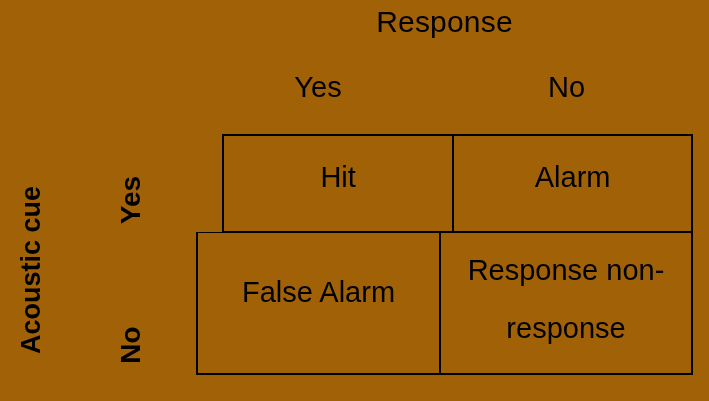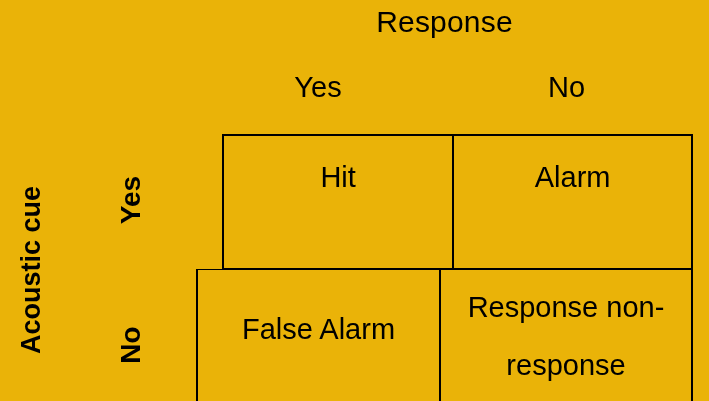--- a/index.html
+++ b/index.html
@@ -8,21 +8,21 @@
     background: #ffffff;
   }
   body {
     font-family: "Liberation Sans", sans-serif;
     color: #000000;
   }
   #canvas {
     position: relative;
     width: 709px;
     height: 401px;
-    background: #eab308;
+    background: #a16207;
     overflow: hidden;
   }
 
   
   .col-group-title {
     position: absolute;
     left: 196px;
     top: 3px;
     width: 497px;
     text-align: center;
@@ -87,21 +87,21 @@
     left: 196px;
     top: 134px;
     width: 497px;
     height: 258px;
     box-sizing: border-box;
   }
   .matrix-row {
     display: flex;
     box-sizing: border-box;
   }
-  .matrix-row-top    { height: 135px; margin-left: 26px; }
+  .matrix-row-top    { height: 98px; margin-left: 26px; }
   .matrix-row-bottom { height: 143px; }
 
   .cell {
     box-sizing: border-box;
     border: 2px solid #000000;
     display: flex;
     justify-content: center;
     font-size: 29px;
     line-height: 46px;
     text-align: center;

